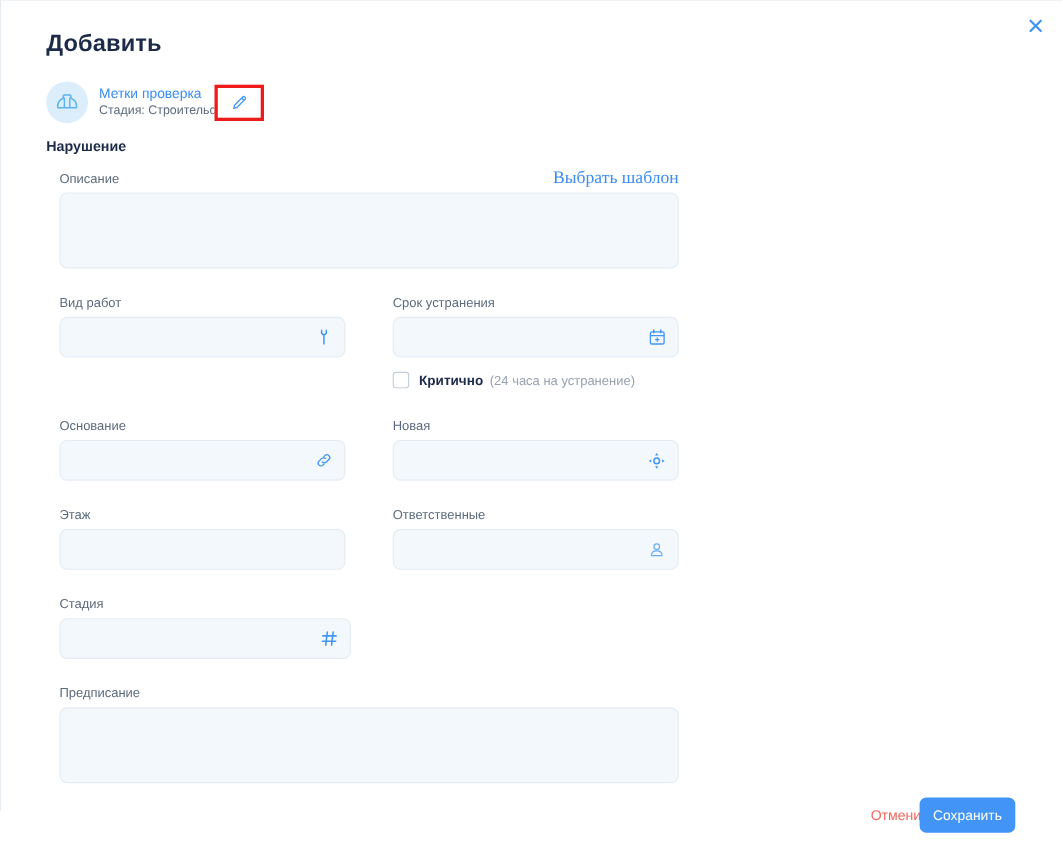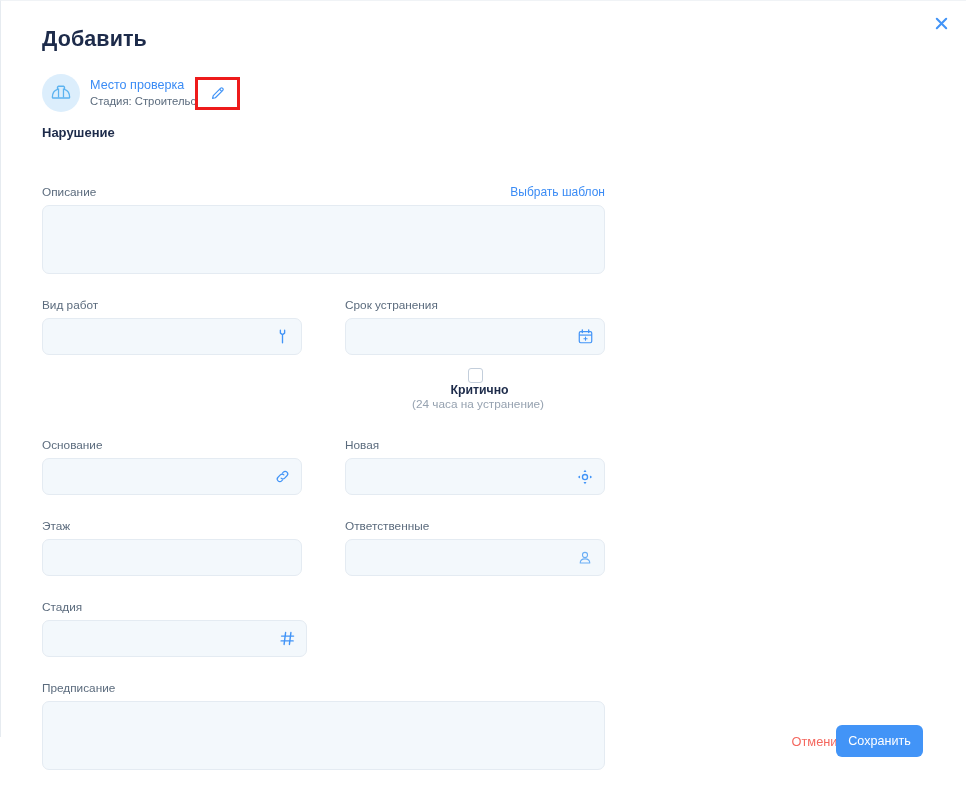--- a/index.html
+++ b/index.html
@@ -65,21 +65,21 @@
     cursor: pointer;
   }
 
   
   .section-title {
     position: absolute; left: 41px; top: 124px;
     font-size: 13px; font-weight: bold; color: #1d2b4a;
   }
 
   
-  .form-col { position: absolute; left: 41px; top: 152px; width: 563px; margin-top: 32px; }
+  .form-col { position: absolute; left: 53px; top: 152px; width: 563px; }
   .field-label {
     font-size: 11.8px; color: #5b6b7d; margin-bottom: 6px;
     display: block;
   }
   .input-box {
     position: relative;
     background: #f3f8fc;
     border: 1px solid #e4ebf2;
     border-radius: 7px;
     height: 37px;
@@ -99,29 +99,29 @@
     width: 20px; height: 20px;
     display: flex; align-items: center; justify-content: center;
     cursor: pointer;
   }
 
   .row-head {
     display: flex; justify-content: space-between;
     align-items: baseline;
   }
   .tpl-link {
-    font-size: 12px; color: #3b8cf5; cursor: pointer;
+    font-size: 16px; color: #3b8cf5; cursor: pointer; font-family: Liberation Serif, serif;
   }
 
   .two-col { display: flex; gap: 43px; margin-top: 24px; }
   .col-a { width: 265px; }
   .col-b { width: 265px; }
 
   .checkbox-row {
-    display: flex; align-items: center; margin-top: 13px; flex-direction: column;
+    display: flex; align-items: center; margin-top: 13px;
   }
   .cbox {
     width: 15px; height: 15px;
     border: 1.4px solid #c3cedb; border-radius: 3px;
     background: #fff; cursor: pointer; flex: 0 0 auto;
   }
   .cb-strong {
     font-size: 12.3px; font-weight: bold; color: #1d2b4a;
     margin-left: 9px;
   }
@@ -170,21 +170,21 @@
   <div class="modal-title">Добавить</div>
 
   <div class="insp-row">
     <div class="avatar">
       <svg width="22" height="22" viewBox="0 0 24 24">
         <path d="M3.5 17.5 h17 a0.9 0.9 0 0 0 0.9-0.9 c0-4.4-2.7-7.6-5.6-8.6 v-2.1 a1.2 1.2 0 0 0-1.2-1.2 h-5.2 a1.2 1.2 0 0 0-1.2 1.2 v2.1 c-2.9 1-5.6 4.2-5.6 8.6 a0.9 0.9 0 0 0 0.9 0.9 z" fill="none" stroke="#5cb3f0" stroke-width="1.5" stroke-linejoin="round"></path>
         <path d="M9.3 7.2 v9.6 M14.7 7.2 v9.6" stroke="#5cb3f0" stroke-width="1.4"></path>
       </svg>
     </div>
     <div class="insp-texts">
-      <div class="insp-name">Место проверка</div>
+      <div class="insp-name">Метки проверка</div>
       <div class="insp-stage">Стадия: Строительство</div>
     </div>
   </div>
 
   <div class="edit-wrap">
     <div class="edit-btn">
       <svg width="17" height="17" viewBox="0 0 24 24">
         <path d="M5 19 l1-4 L16.5 4.5 a1.8 1.8 0 0 1 2.5 0 l0.5 0.5 a1.8 1.8 0 0 1 0 2.5 L9 18 z" fill="none" stroke="#4294f7" stroke-width="1.7" stroke-linejoin="round"></path>
         <path d="M15 6 l3 3" stroke="#4294f7" stroke-width="1.5"></path>
       </svg>

